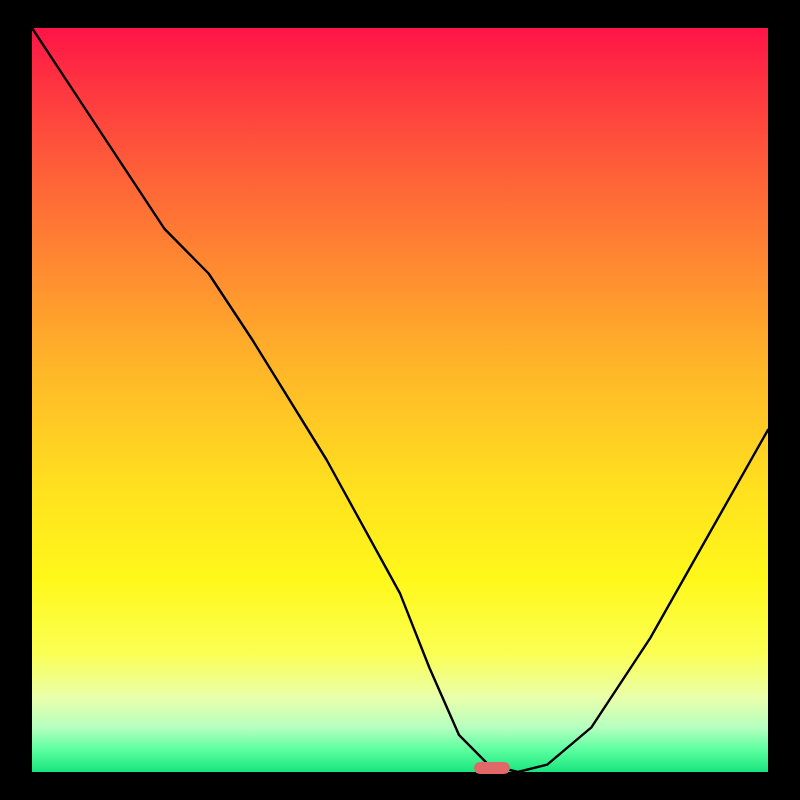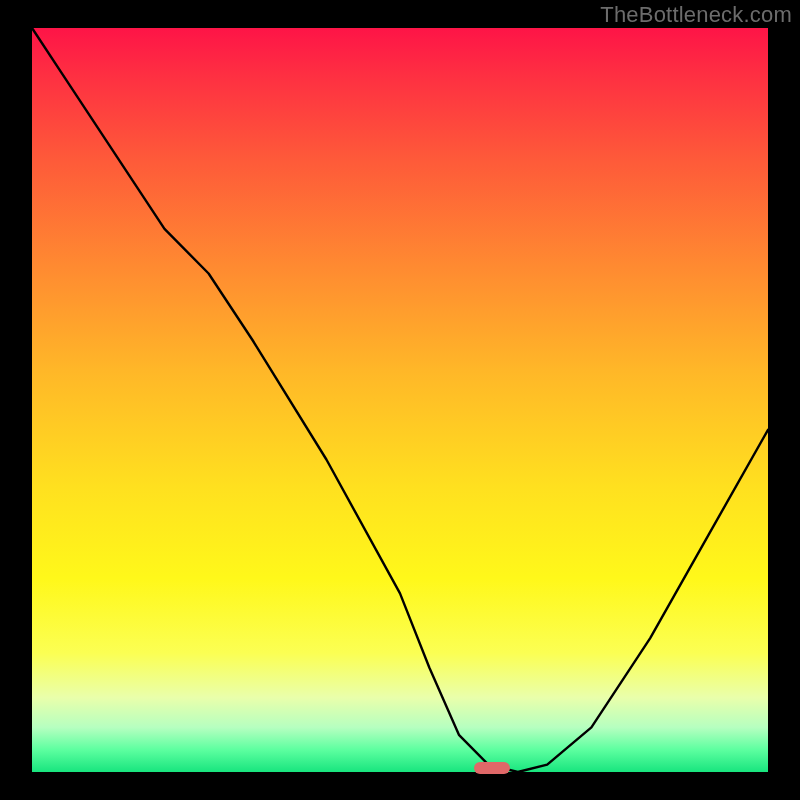--- a/index.html
+++ b/index.html
@@ -69,21 +69,20 @@
     position: absolute;
     background: #e06868;
     border-radius: 6px;
   }
 </style>
 </head>
 <body>
 
 <div class="frame">
 
-  <div class="watermark">TheBottleneck.com</div>
 
   <div class="plot">
     <div class="gradient-bg"></div>
 
     <svg class="curve" viewBox="0 0 736 744" preserveAspectRatio="none">
       <path id="curve-path" fill="none" stroke="#000" stroke-width="2.4" stroke-linecap="round" stroke-linejoin="round" d="M 0.0 0.0 L 29.4 44.6 L 132.5 200.9 L 176.6 245.5 L 220.8 312.5 L 294.4 431.5 L 368.0 565.4 L 397.4 639.8 L 426.9 706.8 L 456.3 736.6 L 485.8 744.0 L 515.2 736.6 L 559.4 699.4 L 618.2 610.1 L 677.1 505.9 L 736.0 401.8"></path>
     </svg>
 
     <div id="min-marker" class="marker" style="left: 441.6px; width: 36.8px; top: 734px; height: 12px;"></div>
   </div>

